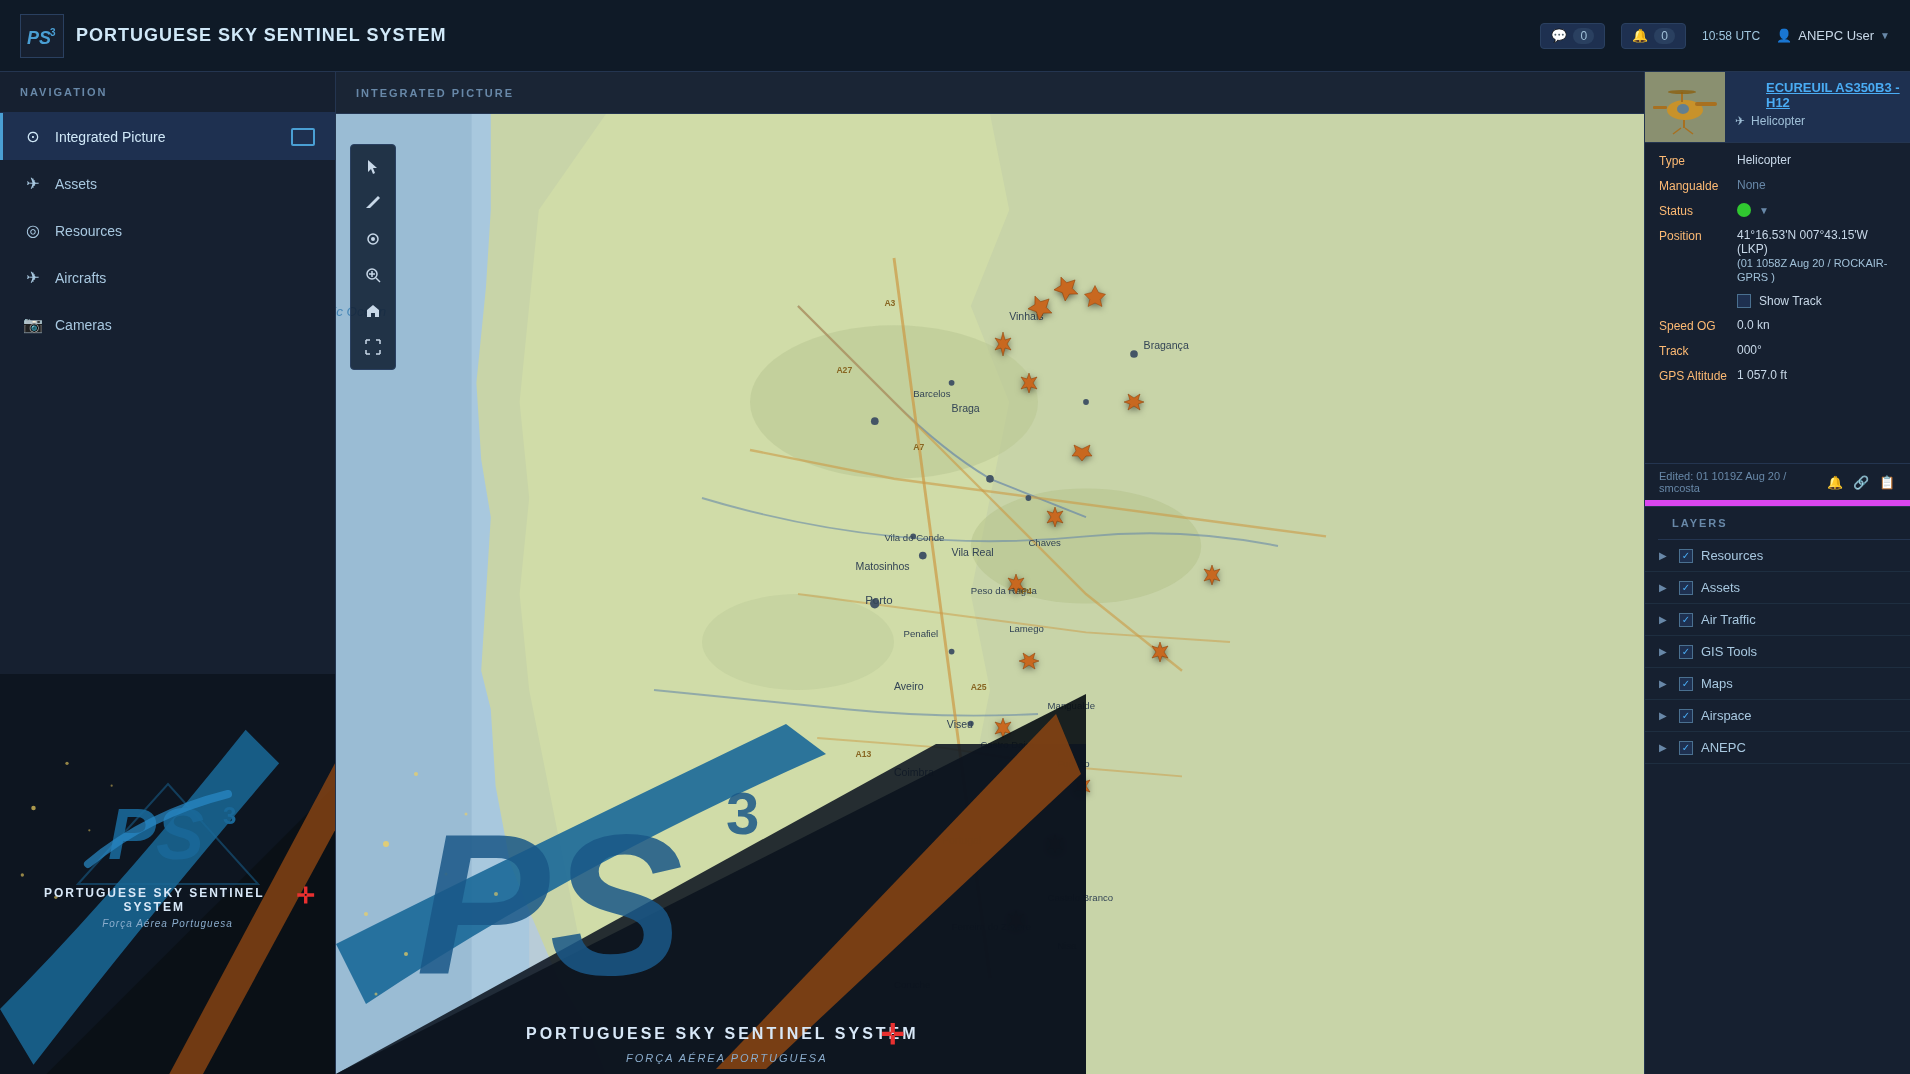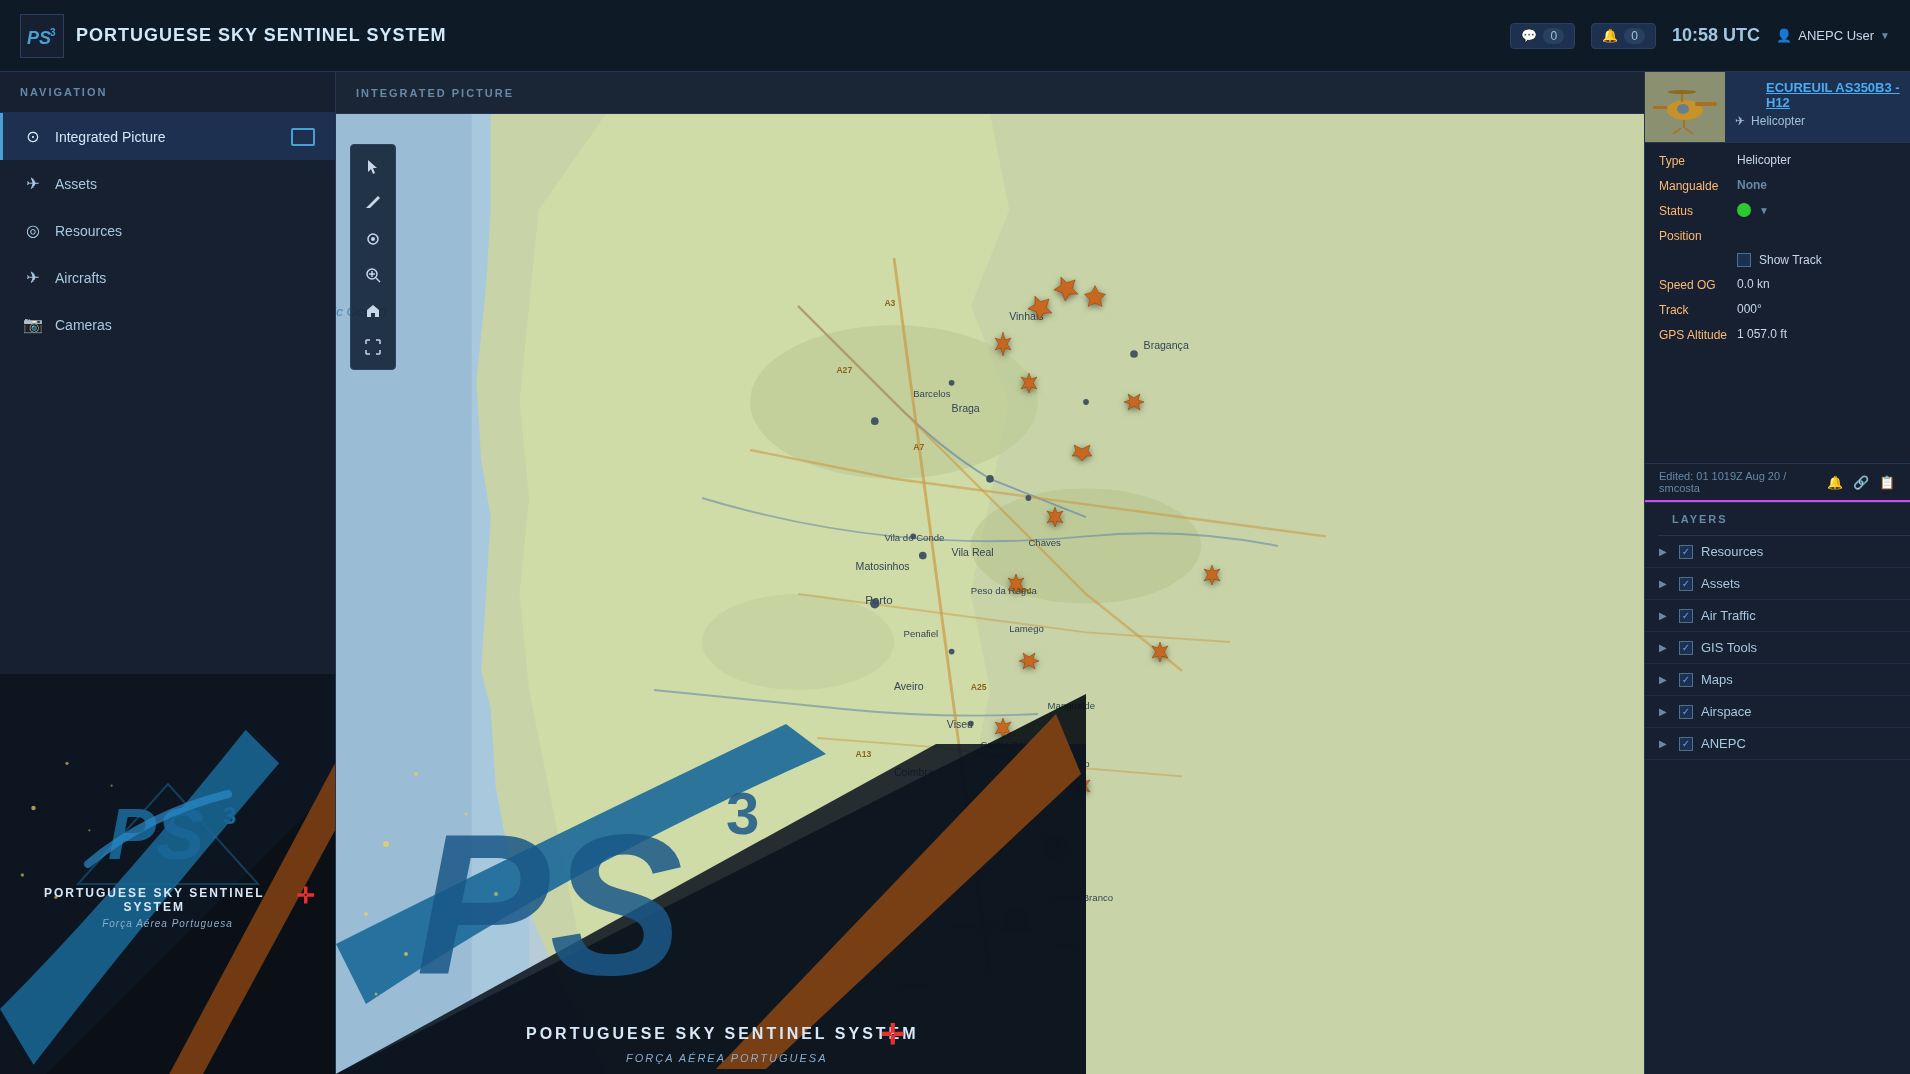--- a/index.html
+++ b/index.html
@@ -65,23 +65,23 @@
       font-size: 13px;
     }
     .topbar-badge {
       background: #2a4060;
       border-radius: 10px;
       padding: 1px 7px;
       font-size: 12px;
       color: #a0c0d8;
     }
     #time-display {
-      font-size: 18px;
+      font-size: 12px;
       color: #a0c8e0;
-      font-weight: bold;
+      font-weight: normal;
     }
     #user-display {
       display: flex;
       align-items: center;
       gap: 6px;
       font-size: 13px;
       color: #c8d8e8;
       cursor: pointer;
     }
 
@@ -387,21 +387,21 @@
       justify-content: center;
     }
     .show-track-label {
       font-size: 12px;
       color: #c8d8e8;
     }
 
     #edit-bar {
       padding: 6px 14px;
       border-top: 1px solid #243550;
-      border-bottom: 2px solid #d946ef;
+      border-bottom: 6px solid #d946ef;
       font-size: 11px;
       color: #6888a8;
       display: flex;
       align-items: center;
       justify-content: flex-start;
     }
     .edit-icons {
       display: flex;
       gap: 10px;
       font-size: 13px;
@@ -834,33 +834,37 @@
       </div>
     </div>
 
     <div id="properties-details">
       <div class="prop-row">
         <span class="prop-label">Type</span>
         <span class="prop-value">Helicopter</span>
       </div>
       <div class="prop-row">
         <span class="prop-label">Mangualde</span>
-        <span class="prop-value" style="color:#6888a8;font-weight:bold;">None</span>
+        <span class="prop-value" style="color:#6888a8;">None</span>
       </div>
       <div class="prop-row">
         <span class="prop-label">Status</span>
         <span class="prop-value">
           <span class="status-row">
             <span class="status-dot"></span>
             <span class="chevron-down">▼</span>
           </span>
         </span>
       </div>
       <div class="prop-row">
         <span class="prop-label">Position</span>
+        <span class="prop-value">
+          <span class="link">41°16.53'N 007°43.15'W (LKP)</span><br>
+          <span style="color:#a0c0d8; font-size:11px;">(01 1058Z Aug 20 / ROCKAIR-GPRS )</span>
+        </span>
       </div>
 
       <div class="show-track-row">
         <div class="checkbox-box"></div>
         <span class="show-track-label">Show Track</span>
       </div>
 
       <div class="prop-row">
         <span class="prop-label">Speed OG</span>
         <span class="prop-value">0.0 kn</span>

